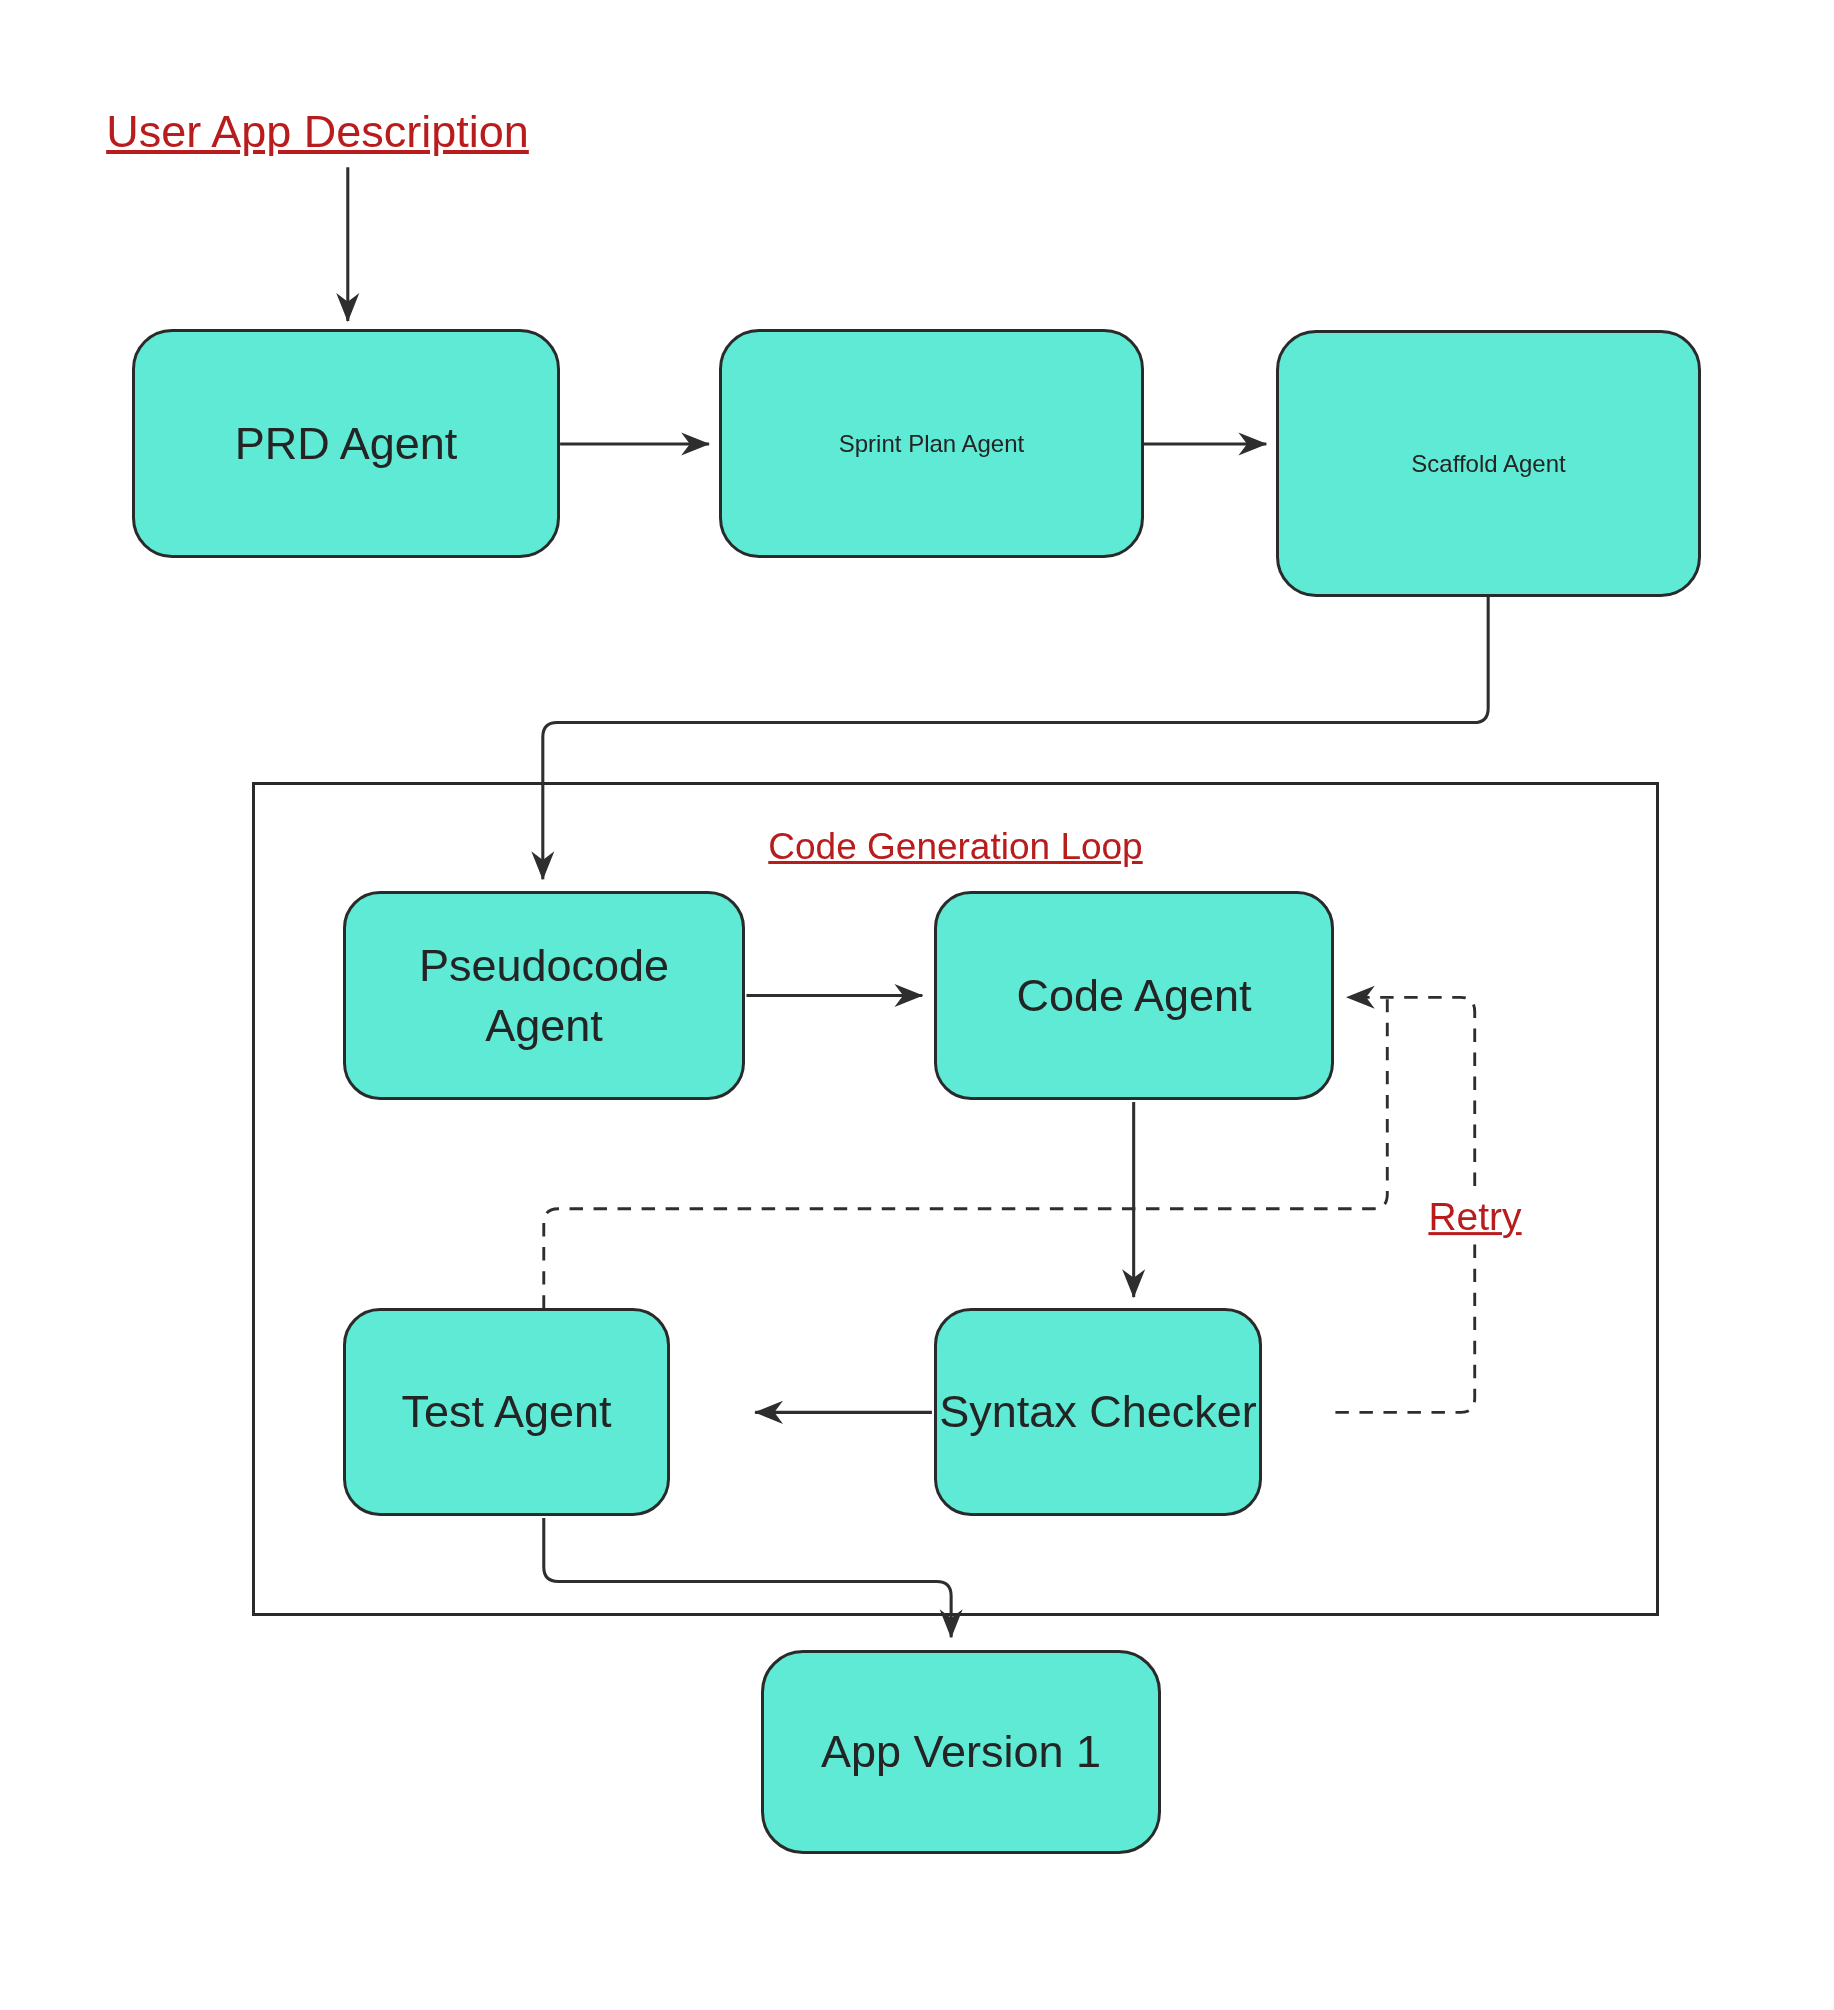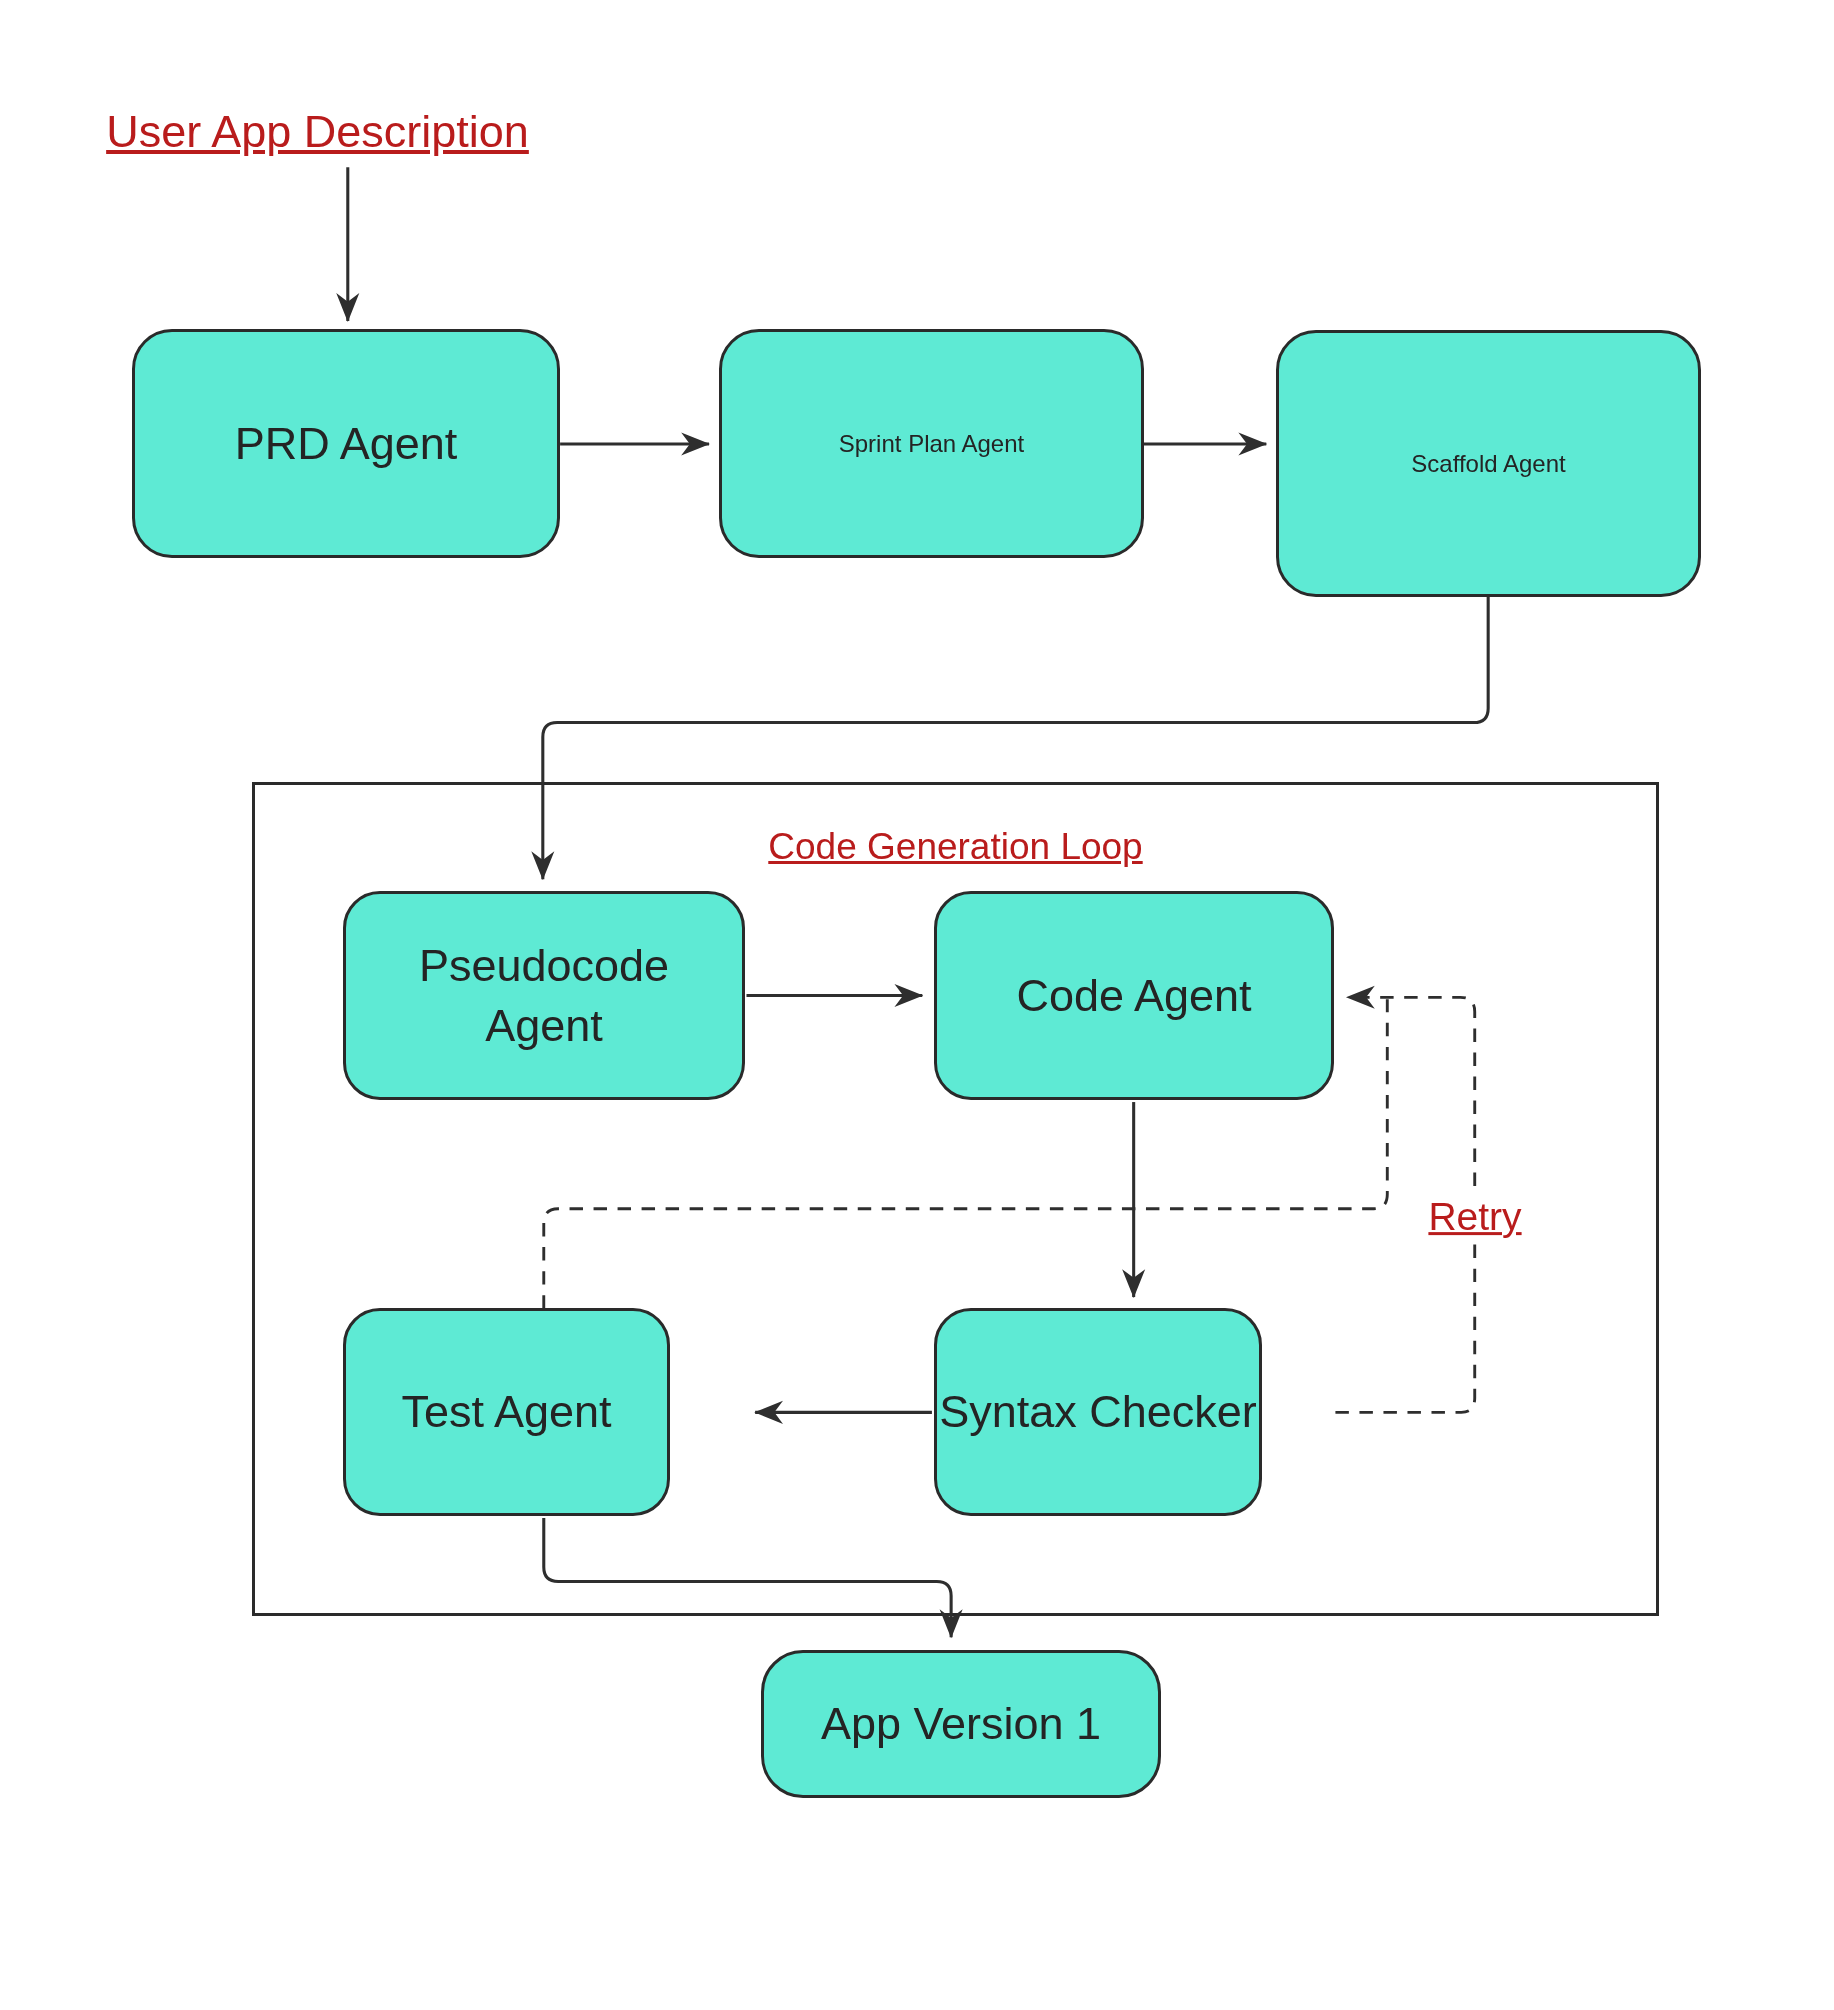--- a/index.html
+++ b/index.html
@@ -96,21 +96,21 @@
     z-index: 3;
   }
   
   #node-prd        { left: 132px;  top: 329px;  width: 428px; height: 229px; }
   #node-sprint     { left: 719px;  top: 329px;  width: 425px; height: 229px; }
   #node-scaffold   { left: 1276px; top: 330px;  width: 425px; height: 267px; }
   #node-pseudocode { left: 343px;  top: 891px;  width: 402px; height: 209px; border-radius: 37px; }
   #node-code       { left: 934px;  top: 891px;  width: 400px; height: 209px; border-radius: 37px; }
   #node-syntax     { left: 934px;  top: 1308px; width: 328px; height: 208px; border-radius: 37px; }
   #node-test       { left: 343px;  top: 1308px; width: 327px; height: 208px; border-radius: 37px; }
-  #node-app        { left: 761px;  top: 1650px; width: 400px; height: 148px; border-radius: 42px; }
+  #node-app        { left: 761px;  top: 1650px; width: 400px; height: 204px; border-radius: 42px; }
   #node-pseudocode .node-label { max-width: 298px; }
 </style>
 </head>
 <body>
 
 <div class="canvas">
 
   <svg class="edge-layer" viewBox="0 0 1910 2093">
     <defs>
       <marker id="arrowhead" markerUnits="userSpaceOnUse" markerWidth="34" markerHeight="28" refX="31" refY="14" orient="auto">

